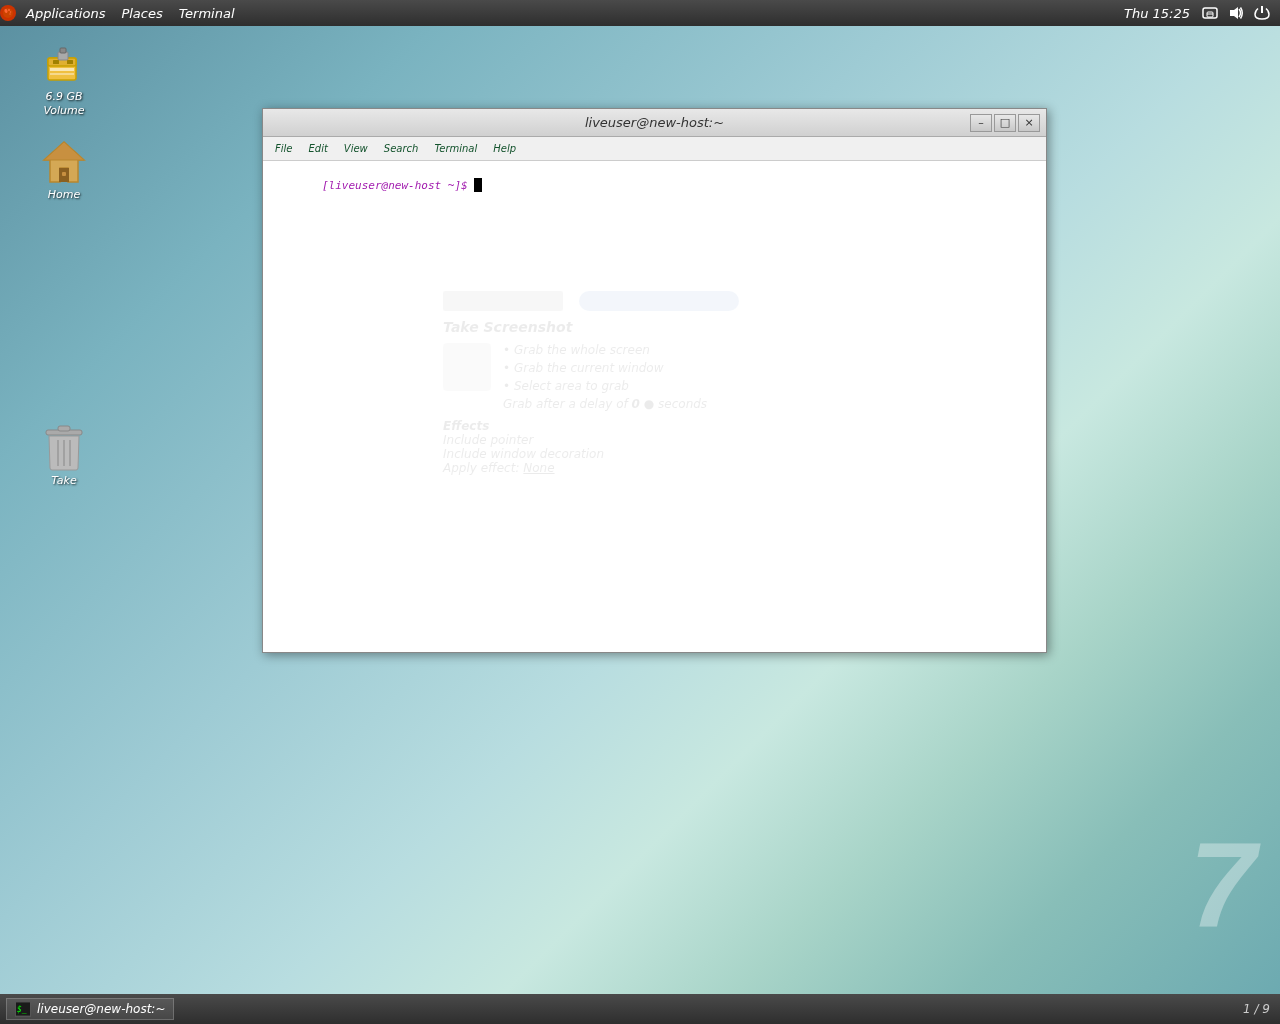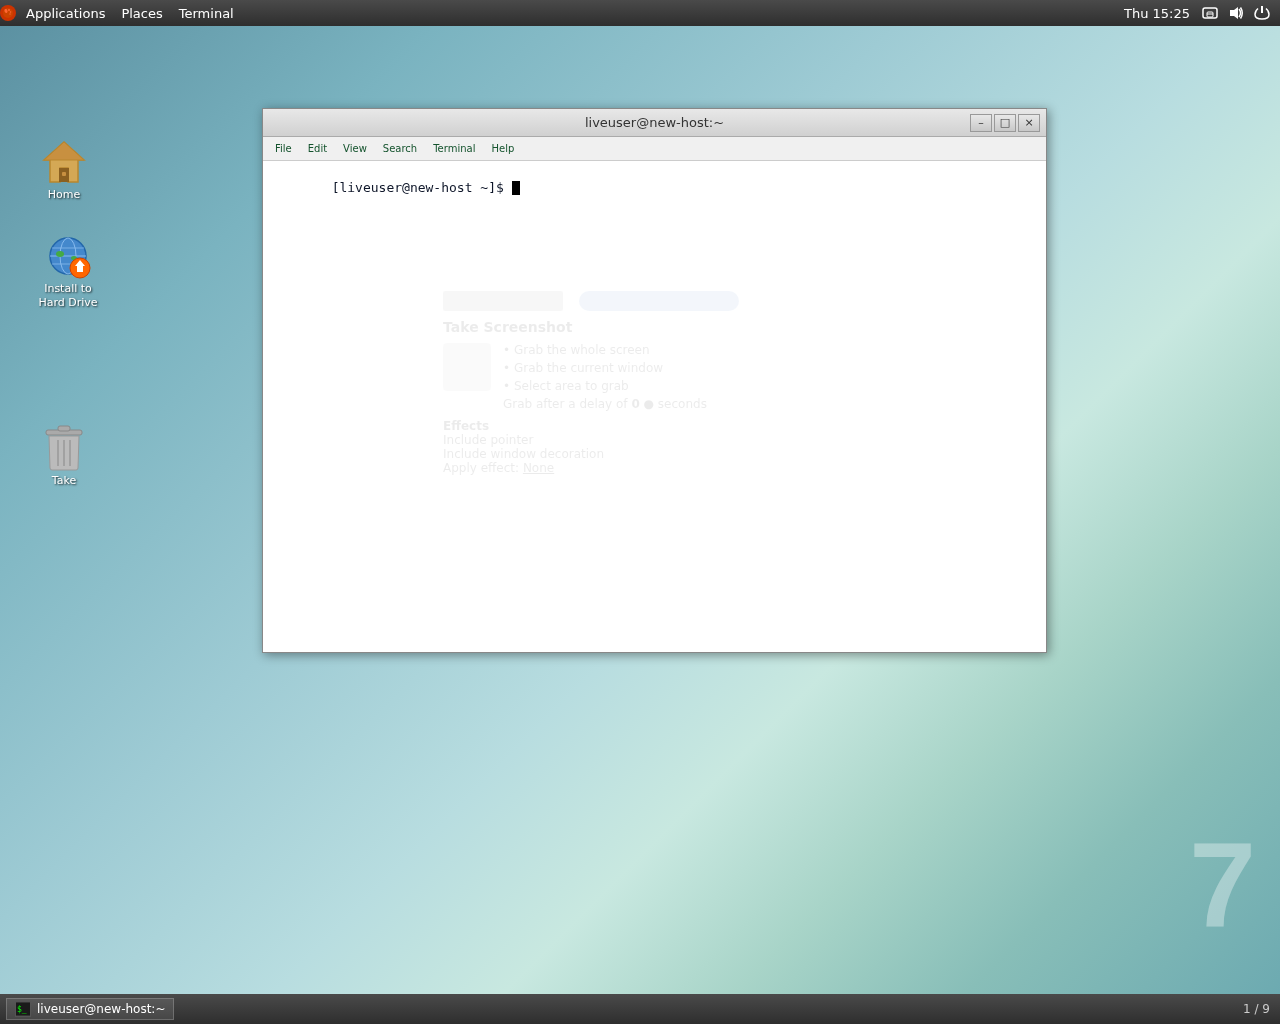--- a/index.html
+++ b/index.html
@@ -11,20 +11,21 @@
       font-size: 13px;
       position: relative;
     }
 
     
     #desktop {
       width: 1280px;
       height: 1024px;
       background: linear-gradient(135deg, #5a8fa0 0%, #7ab3c0 20%, #9ecbd4 40%, #b8dde0 55%, #c8e8e0 65%, #a8d4c8 75%, #88beb8 85%, #6aa8b0 100%);
       position: relative;
+      font-style: italic;
     }
 
     
     #top-panel {
       width: 100%;
       height: 26px;
       background: linear-gradient(to bottom, #4a4a4a, #2e2e2e);
       display: flex;
       align-items: center;
       position: absolute;
@@ -201,22 +202,22 @@
       background: #ffffff;
       padding: 4px 6px;
       display: flex;
       flex-direction: column;
       overflow: hidden;
       position: relative;
     }
 
     #terminal-prompt {
       font-family: 'DejaVu Sans Mono', 'Liberation Mono', 'Courier New', monospace;
-      font-size: 13px;
-      color: #0f172a;
+      font-size: 11px;
+      color: #a21caf;
       white-space: pre;
     }
 
     #terminal-cursor {
       display: inline-block;
       width: 8px;
       height: 14px;
       background: #000;
       vertical-align: text-bottom;
       animation: blink 1s step-end infinite;
@@ -343,52 +344,52 @@
 
       <div class="tray-icon">
         <svg width="16" height="16" viewBox="0 0 16 16">
           <path d="M8,1 L8,8" stroke="#fff" stroke-width="2" fill="none"></path>
           <path d="M4,3.5 Q1,6 1,9.5 Q1,14 8,14 Q15,14 15,9.5 Q15,6 12,3.5" fill="none" stroke="#fff" stroke-width="1.5"></path>
         </svg>
       </div>
     </div>
   </div>
 
+  <div class="desktop-icon" style="left: 24px; top: 36px;">
+    <div class="icon-img">
+      <svg width="48" height="48" viewBox="0 0 48 48">
+
+        <rect x="8" y="18" width="28" height="22" rx="2" fill="#f0c040" stroke="#c8a000" stroke-width="1.5"></rect>
+        <rect x="8" y="18" width="28" height="8" rx="2" fill="#e0b030" stroke="#c8a000" stroke-width="1.5"></rect>
+
+        <rect x="10" y="28" width="24" height="3" fill="#fff" opacity="0.6"></rect>
+        <rect x="10" y="33" width="24" height="2" fill="#fff" opacity="0.4"></rect>
+
+        <rect x="18" y="12" width="10" height="8" rx="1" fill="#aaa" stroke="#888" stroke-width="1"></rect>
+        <rect x="20" y="8" width="6" height="5" rx="1" fill="#888" stroke="#666" stroke-width="1"></rect>
+
+        <rect x="13" y="20" width="6" height="4" rx="0.5" fill="#a08000"></rect>
+        <rect x="27" y="20" width="6" height="4" rx="0.5" fill="#a08000"></rect>
+      </svg>
+    </div>
+    <div class="icon-label" style="color:#fff;text-shadow:1px 1px 2px rgba(0,0,0,0.9);">6.9 GB<br>Volume</div>
+  </div>
 
   <div class="desktop-icon" style="left: 24px; top: 134px;">
     <div class="icon-img">
       <svg width="48" height="48" viewBox="0 0 48 48">
         <polygon points="24,4 4,22 10,22 10,44 20,44 20,30 28,30 28,44 38,44 38,22 44,22" fill="#d4a855" stroke="#b8862e" stroke-width="1.5"></polygon>
         <polygon points="24,4 4,22 44,22" fill="#c89040" stroke="#b8862e" stroke-width="1"></polygon>
         <rect x="19" y="30" width="10" height="14" fill="#8b6020"></rect>
         <rect x="22" y="34" width="4" height="4" rx="1" fill="#c89040"></rect>
       </svg>
     </div>
     <div class="icon-label">Home</div>
   </div>
 
-  <div class="desktop-icon" style="left: 24px; top: 228px; width:88px;">
-    <div class="icon-img">
-      <svg width="48" height="48" viewBox="0 0 48 48">
-
-        <circle cx="24" cy="24" r="18" fill="#4488cc" stroke="#2266aa" stroke-width="1.5"></circle>
-        <ellipse cx="24" cy="24" rx="8" ry="18" fill="none" stroke="#88bbee" stroke-width="1"></ellipse>
-        <line x1="6" y1="24" x2="42" y2="24" stroke="#88bbee" stroke-width="1"></line>
-        <line x1="8" y1="16" x2="40" y2="16" stroke="#88bbee" stroke-width="0.8"></line>
-        <line x1="8" y1="32" x2="40" y2="32" stroke="#88bbee" stroke-width="0.8"></line>
-
-        <ellipse cx="16" cy="22" rx="4" ry="3" fill="#44aa44"></ellipse>
-        <ellipse cx="30" cy="26" rx="3" ry="2" fill="#44aa44"></ellipse>
-
-        <circle cx="36" cy="36" r="10" fill="#ff6600" stroke="#cc4400" stroke-width="1"></circle>
-        <polygon points="36,28 31,34 33,34 33,40 39,40 39,34 41,34" fill="#fff"></polygon>
-      </svg>
-    </div>
-    <div class="icon-label">Install to<br>Hard Drive</div>
-  </div>
 
 
   <div class="desktop-icon" style="left: 24px; top: 420px;">
     <div class="icon-img">
       <svg width="44" height="48" viewBox="0 0 44 48">
 
         <rect x="4" y="6" width="36" height="5" rx="2" fill="#aaa" stroke="#888"></rect>
         <rect x="16" y="2" width="12" height="5" rx="2" fill="#aaa" stroke="#888"></rect>
 
         <path d="M7,12 L8,44 Q8,46 10,46 L34,46 Q36,46 36,44 L37,12 Z" fill="#bbb" stroke="#999" stroke-width="1"></path>

